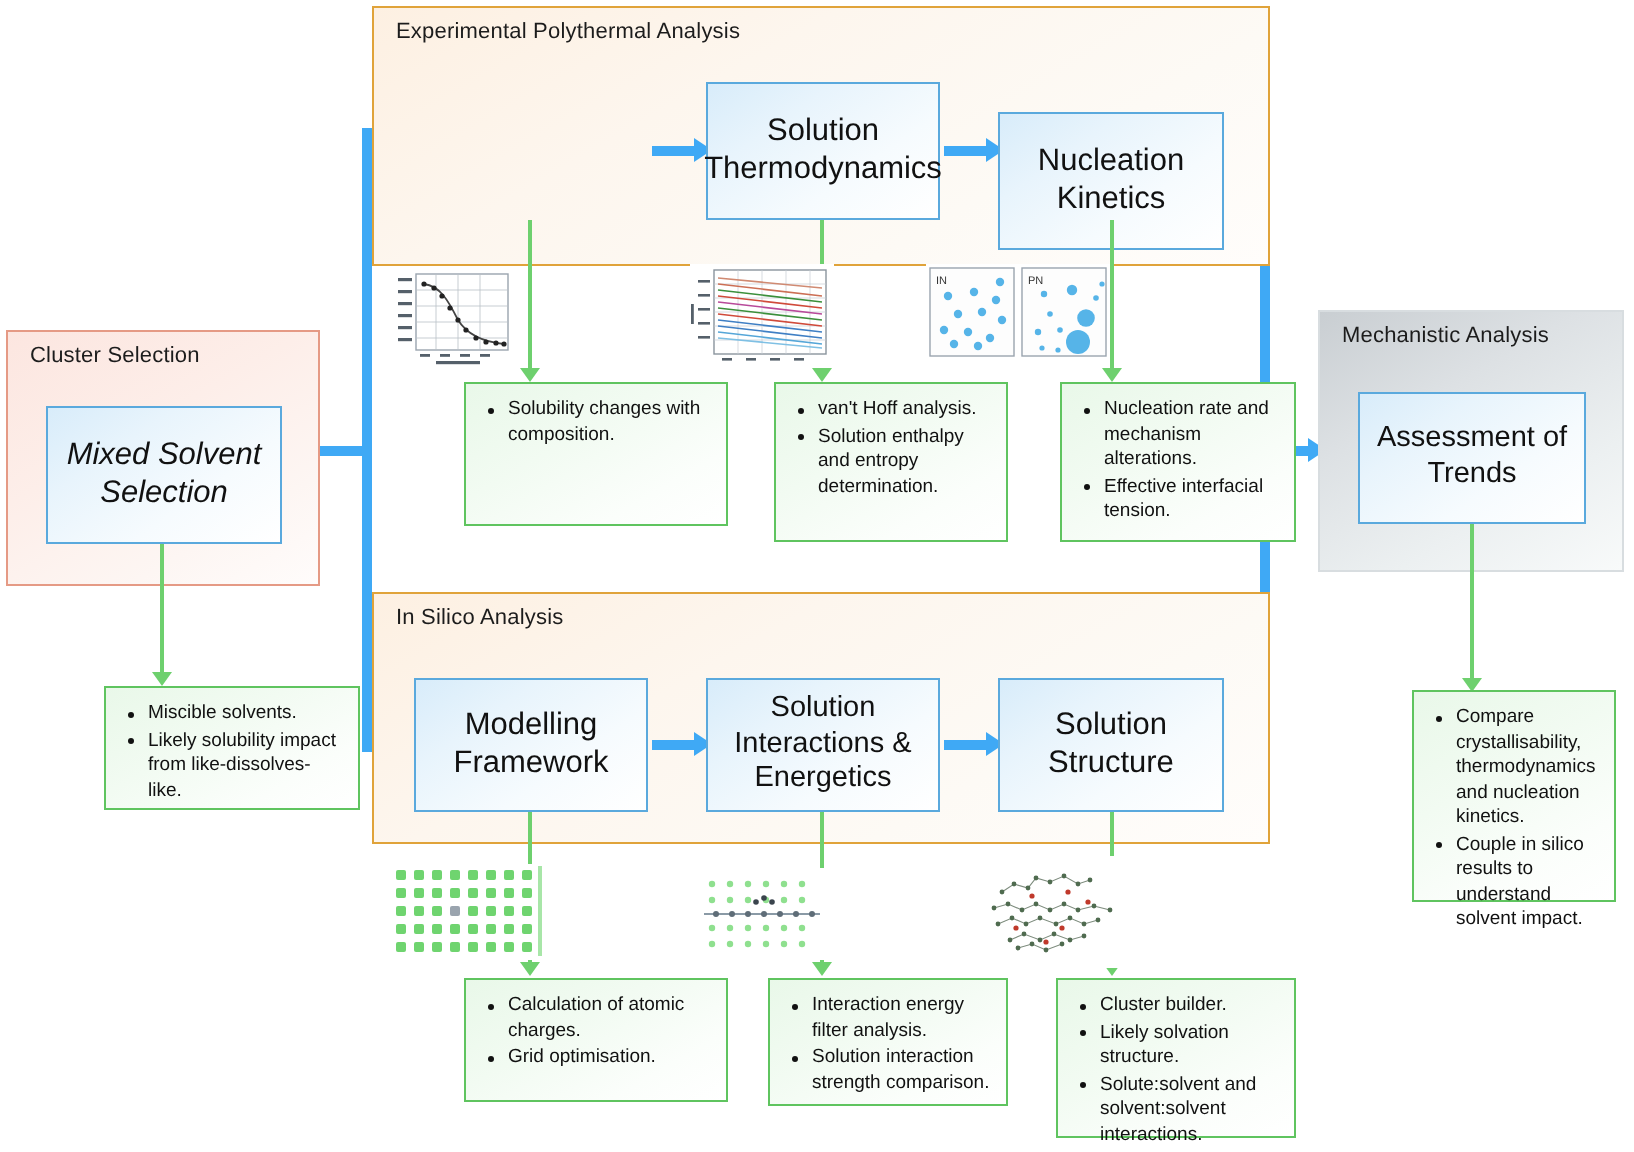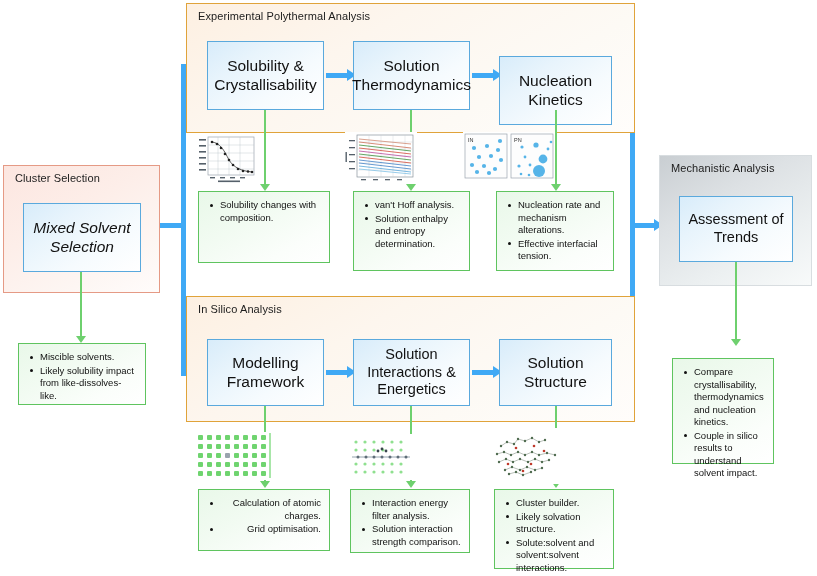--- a/index.html
+++ b/index.html
@@ -44,20 +44,21 @@
   }
   .pbox span{display:block;line-height:1.22;}
   .pbox-lg span{font-size:15.5px;}
   .pbox-md span{font-size:14.5px;}
 
   
   .note{
     border:1px solid #5fc45f;
     background:linear-gradient(150deg,#e9f8e9 0%,#f2fbf2 40%,#fbfefb 75%,#ffffff 100%);
     padding:7px 6px 7px 4px;
+    margin-left:34px;
   }
   .note ul{margin:0;padding:0 2px 0 17px;list-style:none;}
   .note li{
     position:relative;
     font-size:9.5px;line-height:1.32;color:#111;
     margin-bottom:1px;
   }
   .note li::before{
     content:"";position:absolute;left:-10px;top:4.5px;
     width:3px;height:3px;border-radius:50%;background:#111;
@@ -113,26 +114,20 @@
     <ul>
         <li>Miscible solvents.</li>
         <li>Likely solubility impact from like-dissolves-like.</li>
       </ul>
   </div>
 
   <div class="abs panel" style="left:186px;top:3px;width:449px;height:130px;">
     <div class="panel-title">Experimental Polythermal Analysis</div>
   </div>
 
-  <div class="abs pbox pbox-lg" style="left:207px;top:41px;width:117px;height:69px;">
-    <div>
-      <span>Solubility &amp;</span>
-      <span>Crystallisability</span>
-    </div>
-  </div>
   <div class="abs blue-line" style="left:326px;top:73px;width:23px;height:5px;"></div>
   <div class="abs arrow-r" style="left:347px;top:69px;"></div>
 
   <div class="abs pbox pbox-lg" style="left:353px;top:41px;width:117px;height:69px;">
     <div>
       <span>Solution</span>
       <span>Thermodynamics</span>
     </div>
   </div>
   <div class="abs blue-line" style="left:472px;top:73px;width:23px;height:5px;"></div>
@@ -478,21 +473,21 @@
         <circle cx="29" cy="20" r="1.3"></circle>
           <circle cx="47" cy="18" r="1.3"></circle>
           <circle cx="21" cy="36" r="1.3"></circle>
         <circle cx="44" cy="36" r="1.3"></circle>
           <circle cx="36" cy="43" r="1.3"></circle>
           <circle cx="57" cy="23" r="1.3"></circle>
       </g>
     </svg>
   </div>
 
-  <div class="abs note" style="left:198px;top:489px;width:132px;height:62px;text-align:right;">
+  <div class="abs note" style="left:198px;top:489px;width:132px;height:62px;">
     <ul>
         <li>Calculation of atomic charges.</li>
         <li>Grid optimisation.</li>
       </ul>
   </div>
   <div class="abs note" style="left:350px;top:489px;width:120px;height:64px;">
     <ul>
         <li>Interaction energy filter analysis.</li>
         <li>Solution interaction strength comparison.</li>
       </ul>
@@ -509,20 +504,20 @@
     <div class="panel-title">Mechanistic Analysis</div>
   </div>
   <div class="abs pbox pbox-md" style="left:679px;top:196px;width:114px;height:66px;">
     <div>
       <span>Assessment of</span>
       <span>Trends</span>
     </div>
   </div>
   <div class="abs green-line" style="left:735px;top:262px;width:2px;height:79px;"></div>
   <div class="abs arrow-d" style="left:731px;top:339px;"></div>
-  <div class="abs note" style="left:672px;top:358px;width:102px;height:106px;">
+  <div class="abs note" style="left:672px;top:345px;width:102px;height:106px;">
     <ul>
         <li>Compare crystallisability, thermodynamics and nucleation kinetics.</li>
         <li>Couple in silico results to understand solvent impact.</li>
       </ul>
   </div>
 
 </div>
 
 </body></html>

